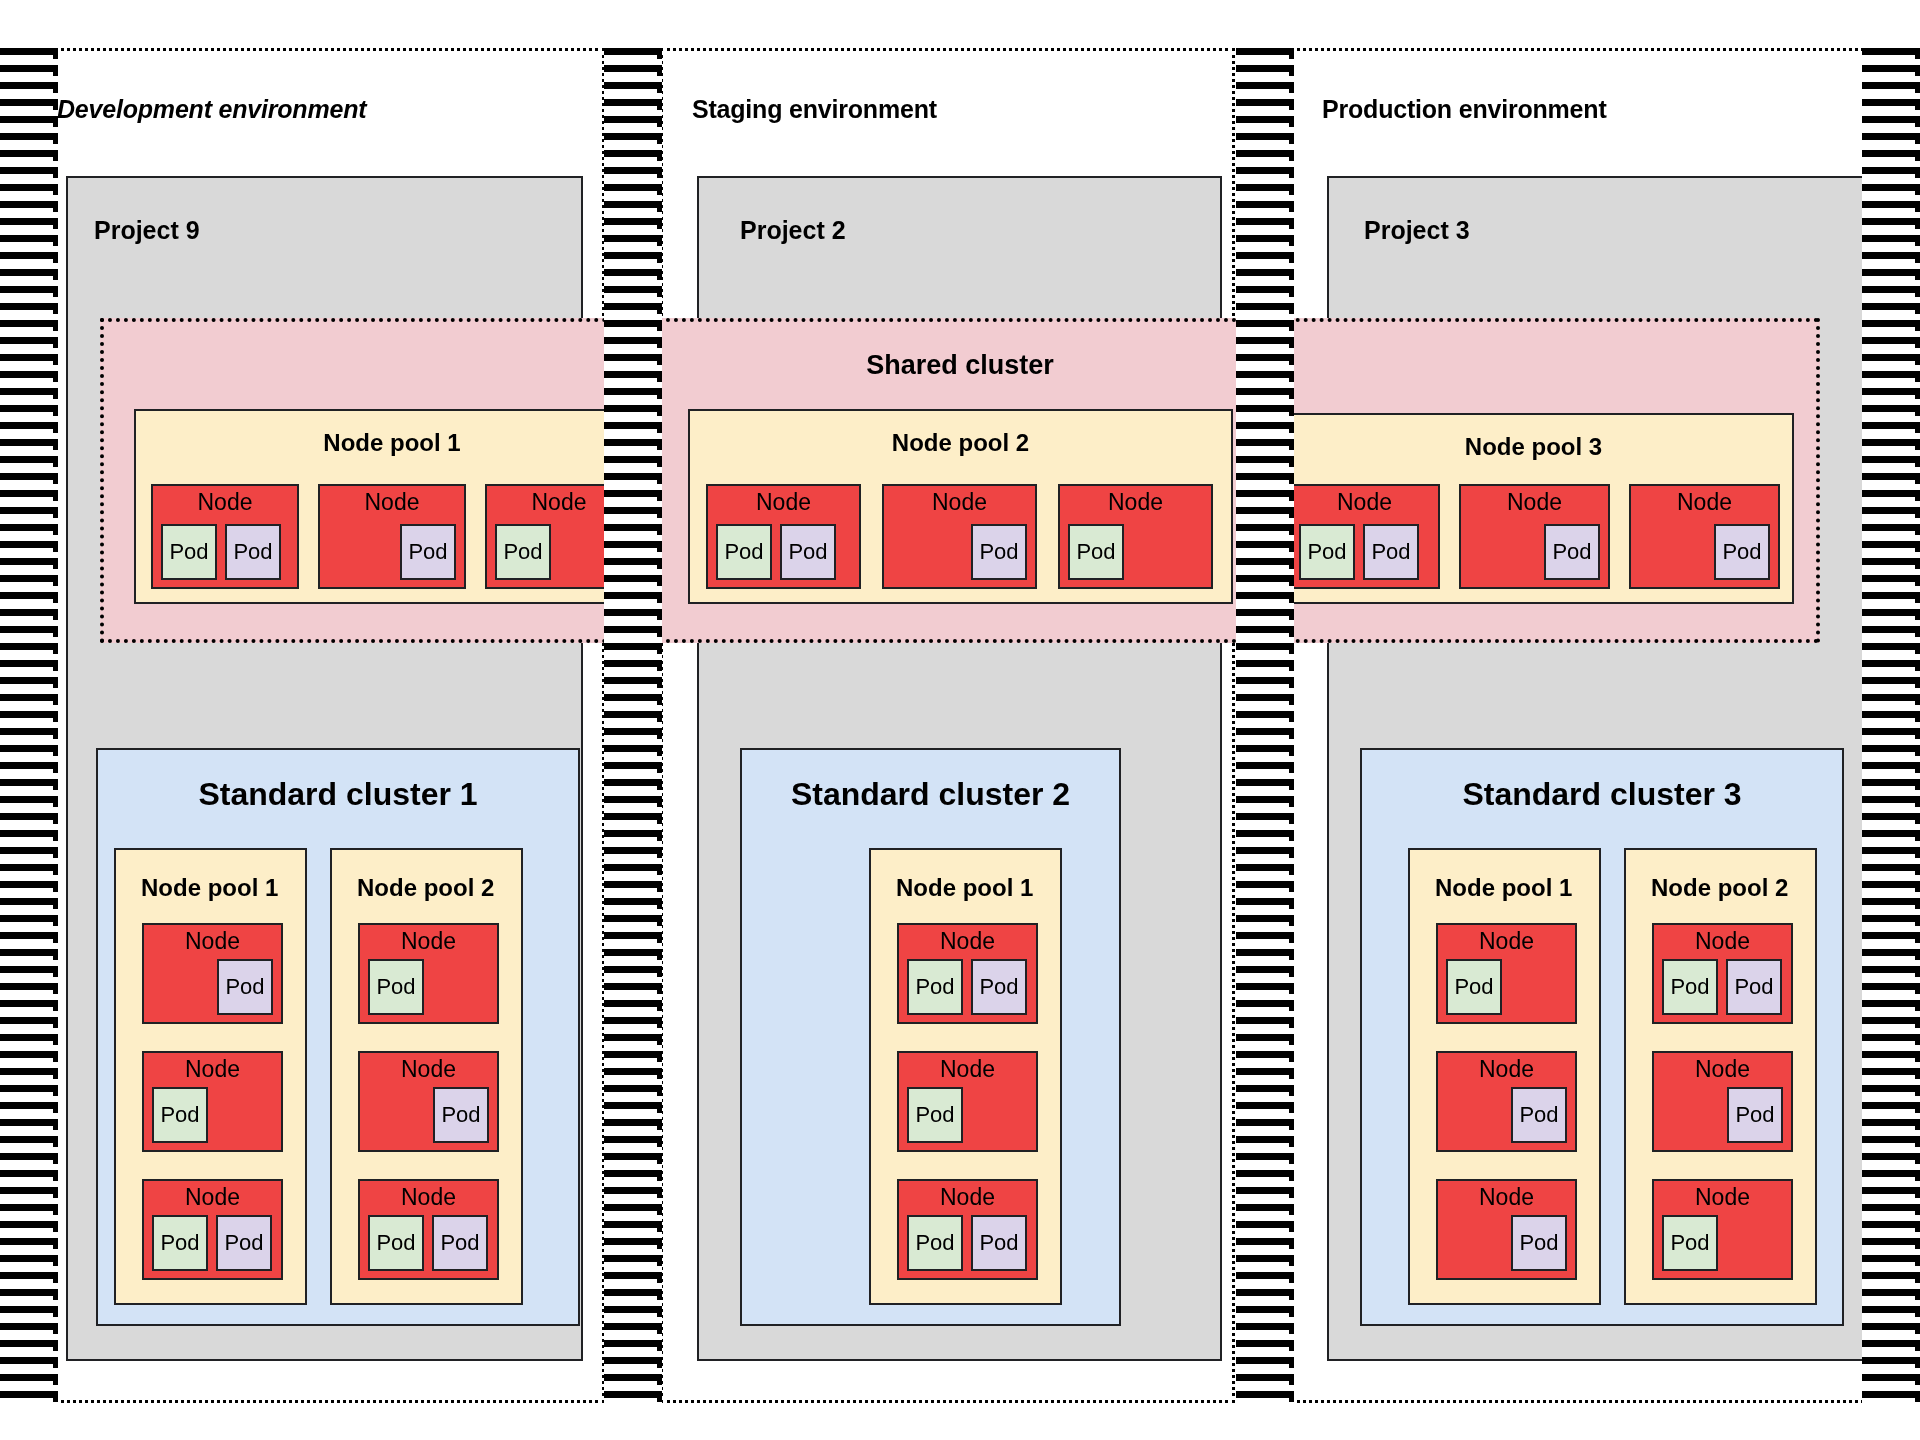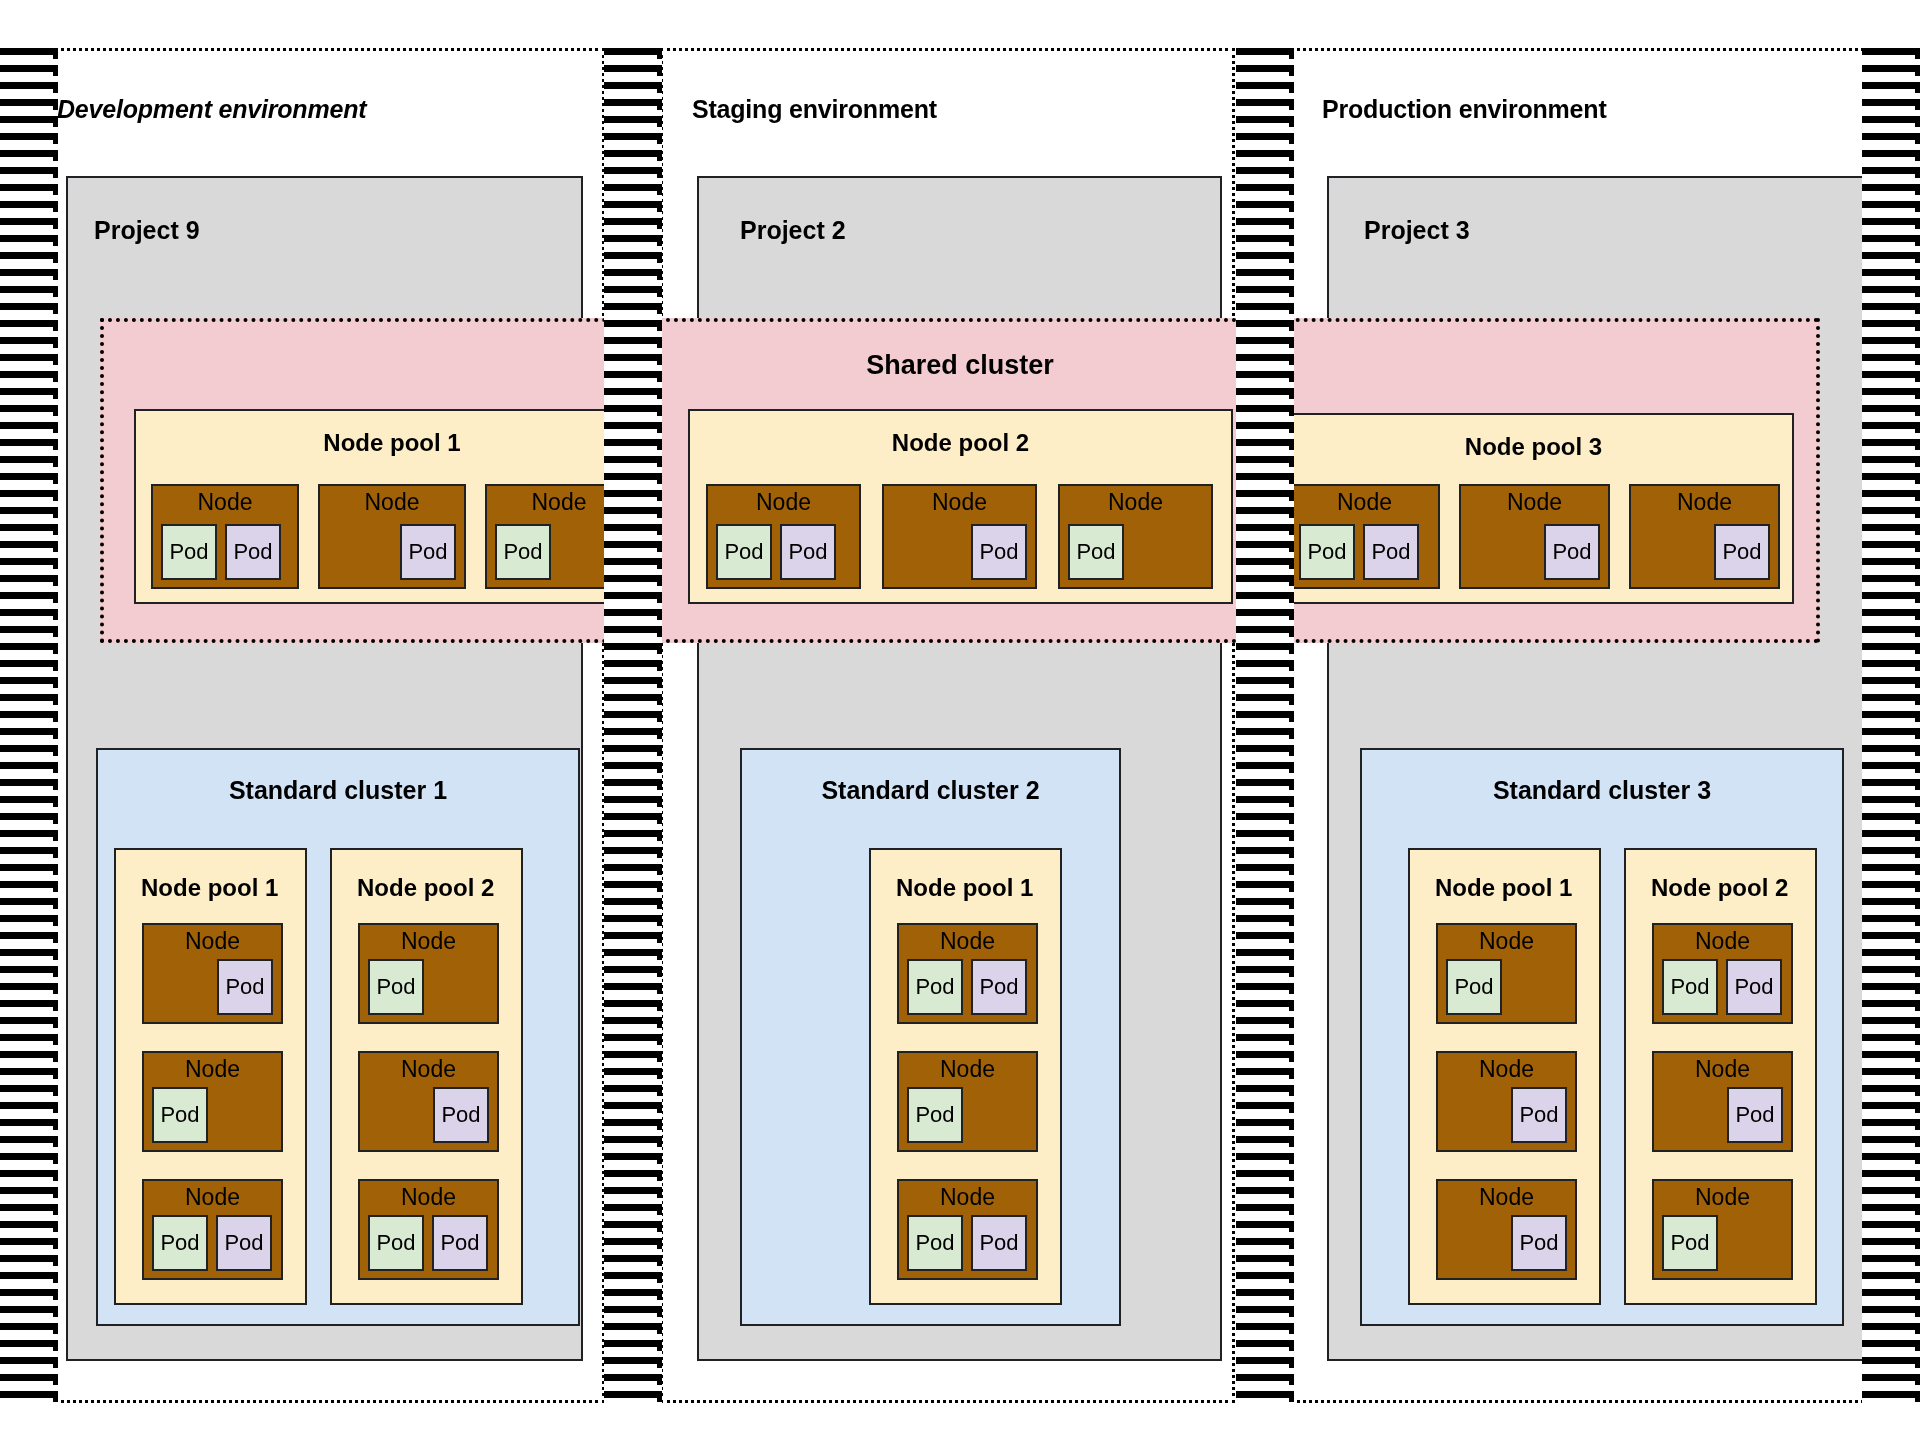--- a/index.html
+++ b/index.html
@@ -83,21 +83,21 @@
     position:absolute;
     background:#d3e3f6;
     border:2.5px solid #202124;
     box-sizing:border-box;
   }
   .std-cluster-title{
     position:absolute;
     width:100%;
     text-align:center;
     top:26px;left:0;
-    font-size:25px;
+    font-size:32px;
     font-weight:bold;
   }
 
   
   .nodepool{
     position:absolute;
     background:#fdeec8;
     border:2.5px solid #202124;
     box-sizing:border-box;
   }
@@ -106,21 +106,21 @@
     font-size:24px;
     font-weight:bold;
     white-space:nowrap;
   }
   .np-h .nodepool-title{ top:18px; left:0; width:100%; text-align:center; }
   .np-v .nodepool-title{ top:24px; left:0; width:100%; text-align:center; }
 
   
   .node{
     position:absolute;
-    background:#a16207;
+    background:#ef4444;
     border:2.5px solid #202124;
     box-sizing:border-box;
   }
   .node-title{
     position:absolute;
     top:4px;left:0;width:100%;
     text-align:center;
     font-size:23px;
     font-weight:normal;
     line-height:1.1;

